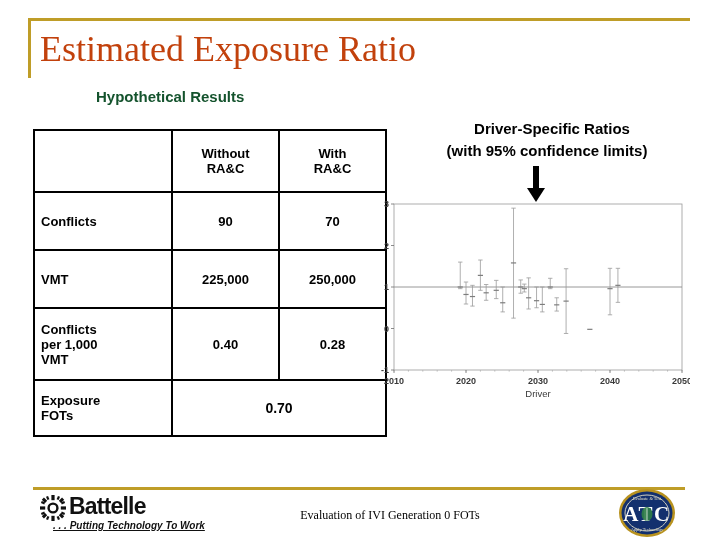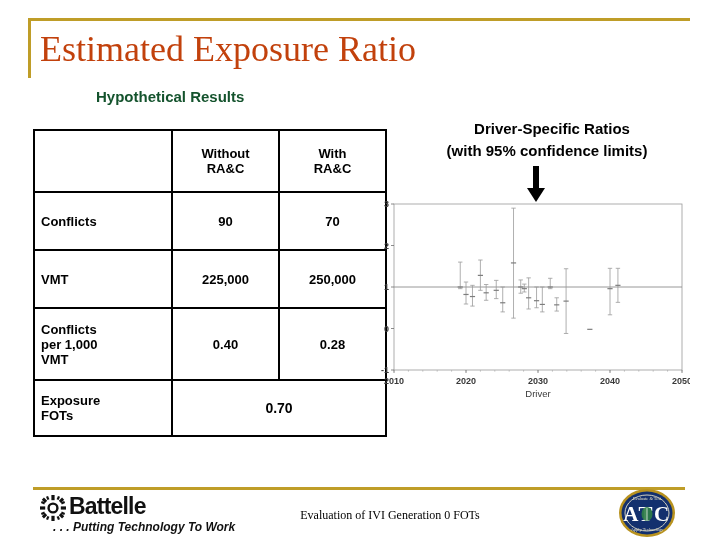--- a/index.html
+++ b/index.html
@@ -148,22 +148,22 @@
     width: 180px; height: 42px;
   }
   .bat-mark { position: absolute; left: 0; top: 2px; width: 26px; height: 26px; }
   .bat-name {
     position: absolute; left: 29px; top: 0px;
     font-size: 23px; font-weight: bold; letter-spacing: -0.8px;
     color: #111111; font-family: "Liberation Sans", sans-serif;
   }
   .bat-tag {
     position: absolute; left: 13px; top: 27px;
-    font-size: 12px; font-style: italic; font-weight: bold;
-    color: #111111; white-space: nowrap;
+    font-size: 10px; font-style: italic; font-weight: bold;
+    color: #111111; white-space: nowrap; text-decoration: underline;
   }
   .atc-logo {
     position: absolute;
     left: 618px; top: 488px;
     width: 58px; height: 50px;
   }
 </style>
 </head>
 <body>
 

